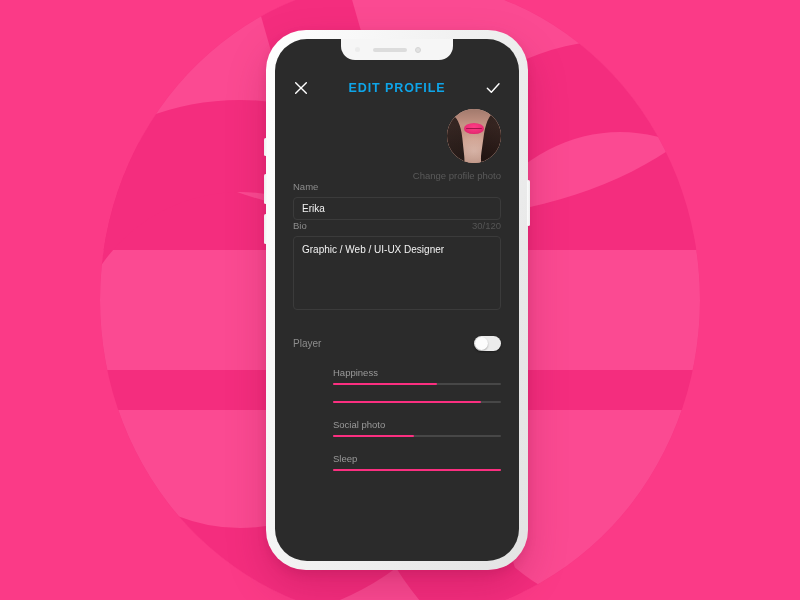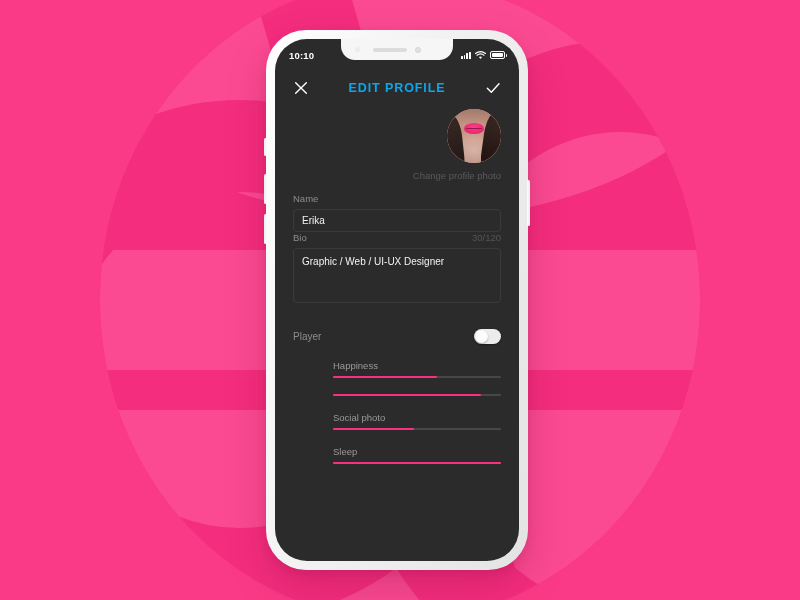--- a/index.html
+++ b/index.html
@@ -207,35 +207,35 @@
     font-size:9.5px; color:#5a5a5a;
   }
 
   .field-label-row {
     display:flex; justify-content:space-between; align-items:baseline;
     margin-bottom:5px;
   }
   .field-label { font-size:9.5px; color:#8d8d8d; }
   .field-counter { font-size:9.5px; color:#555; }
 
-  #name-block { margin-top:12px; }
+  #name-block { }
   .text-input {
     width:100%; height:23px;
     background:transparent;
     border:1px solid #3b3b3b;
     border-radius:4px;
     color:#f2f2f2;
     font-size:10px;
     font-family:"Liberation Sans", sans-serif;
     padding:0 8px;
     outline:none;
   }
   #bio-block { }
   .text-area {
-    width:100%; height:55px;
+    width:100%; height:74px;
     background:transparent;
     border:1px solid #3b3b3b;
     border-radius:4px;
     color:#f2f2f2;
     font-size:10px;
     font-family:"Liberation Sans", sans-serif;
     padding:6px 8px;
     resize:none; outline:none;
     line-height:1.3;
   }
@@ -296,39 +296,20 @@
   <div class="side-btn sb-power"></div>
 
   <div id="screen">
 
     <div id="notch">
       <div id="notch-sensor"></div>
       <div id="notch-speaker"></div>
       <div id="notch-cam"></div>
     </div>
 
-    <div id="statusbar">
-      <div id="status-time">10:10</div>
-      <div id="status-icons">
-        <span class="bars">
-          <i></i>
-            <i></i>
-            <i></i>
-            <i></i>
-        </span>
-        <svg width="11" height="9" viewBox="0 0 16 12">
-          <path d="M8 11.2 L5.6 8.2 Q8 6.4 10.4 8.2 Z" fill="#fff"></path>
-          <path d="M2.9 5.6 Q8 1.4 13.1 5.6" stroke="#fff" stroke-width="1.7" fill="none" stroke-linecap="round"></path>
-          <path d="M0.7 3.0 Q8 -2.1 15.3 3.0" stroke="#fff" stroke-width="1.7" fill="none" stroke-linecap="round"></path>
-        </svg>
-        <span class="batt">
-            <span></span>
-          </span>
-      </div>
-    </div>
 
     <div id="header">
       <svg class="hdr-icon" viewBox="0 0 24 24">
         <path d="M4 4 L20 20 M20 4 L4 20" stroke="#ffffff" stroke-width="2.1" stroke-linecap="round"></path>
       </svg>
       <div id="title">EDIT PROFILE</div>
       <svg class="hdr-icon" viewBox="0 0 24 24">
         <path d="M3.5 12.5 L9.5 18.5 L21 5.5" stroke="#ffffff" stroke-width="2.1" fill="none" stroke-linecap="round" stroke-linejoin="round"></path>
       </svg>
     </div>

